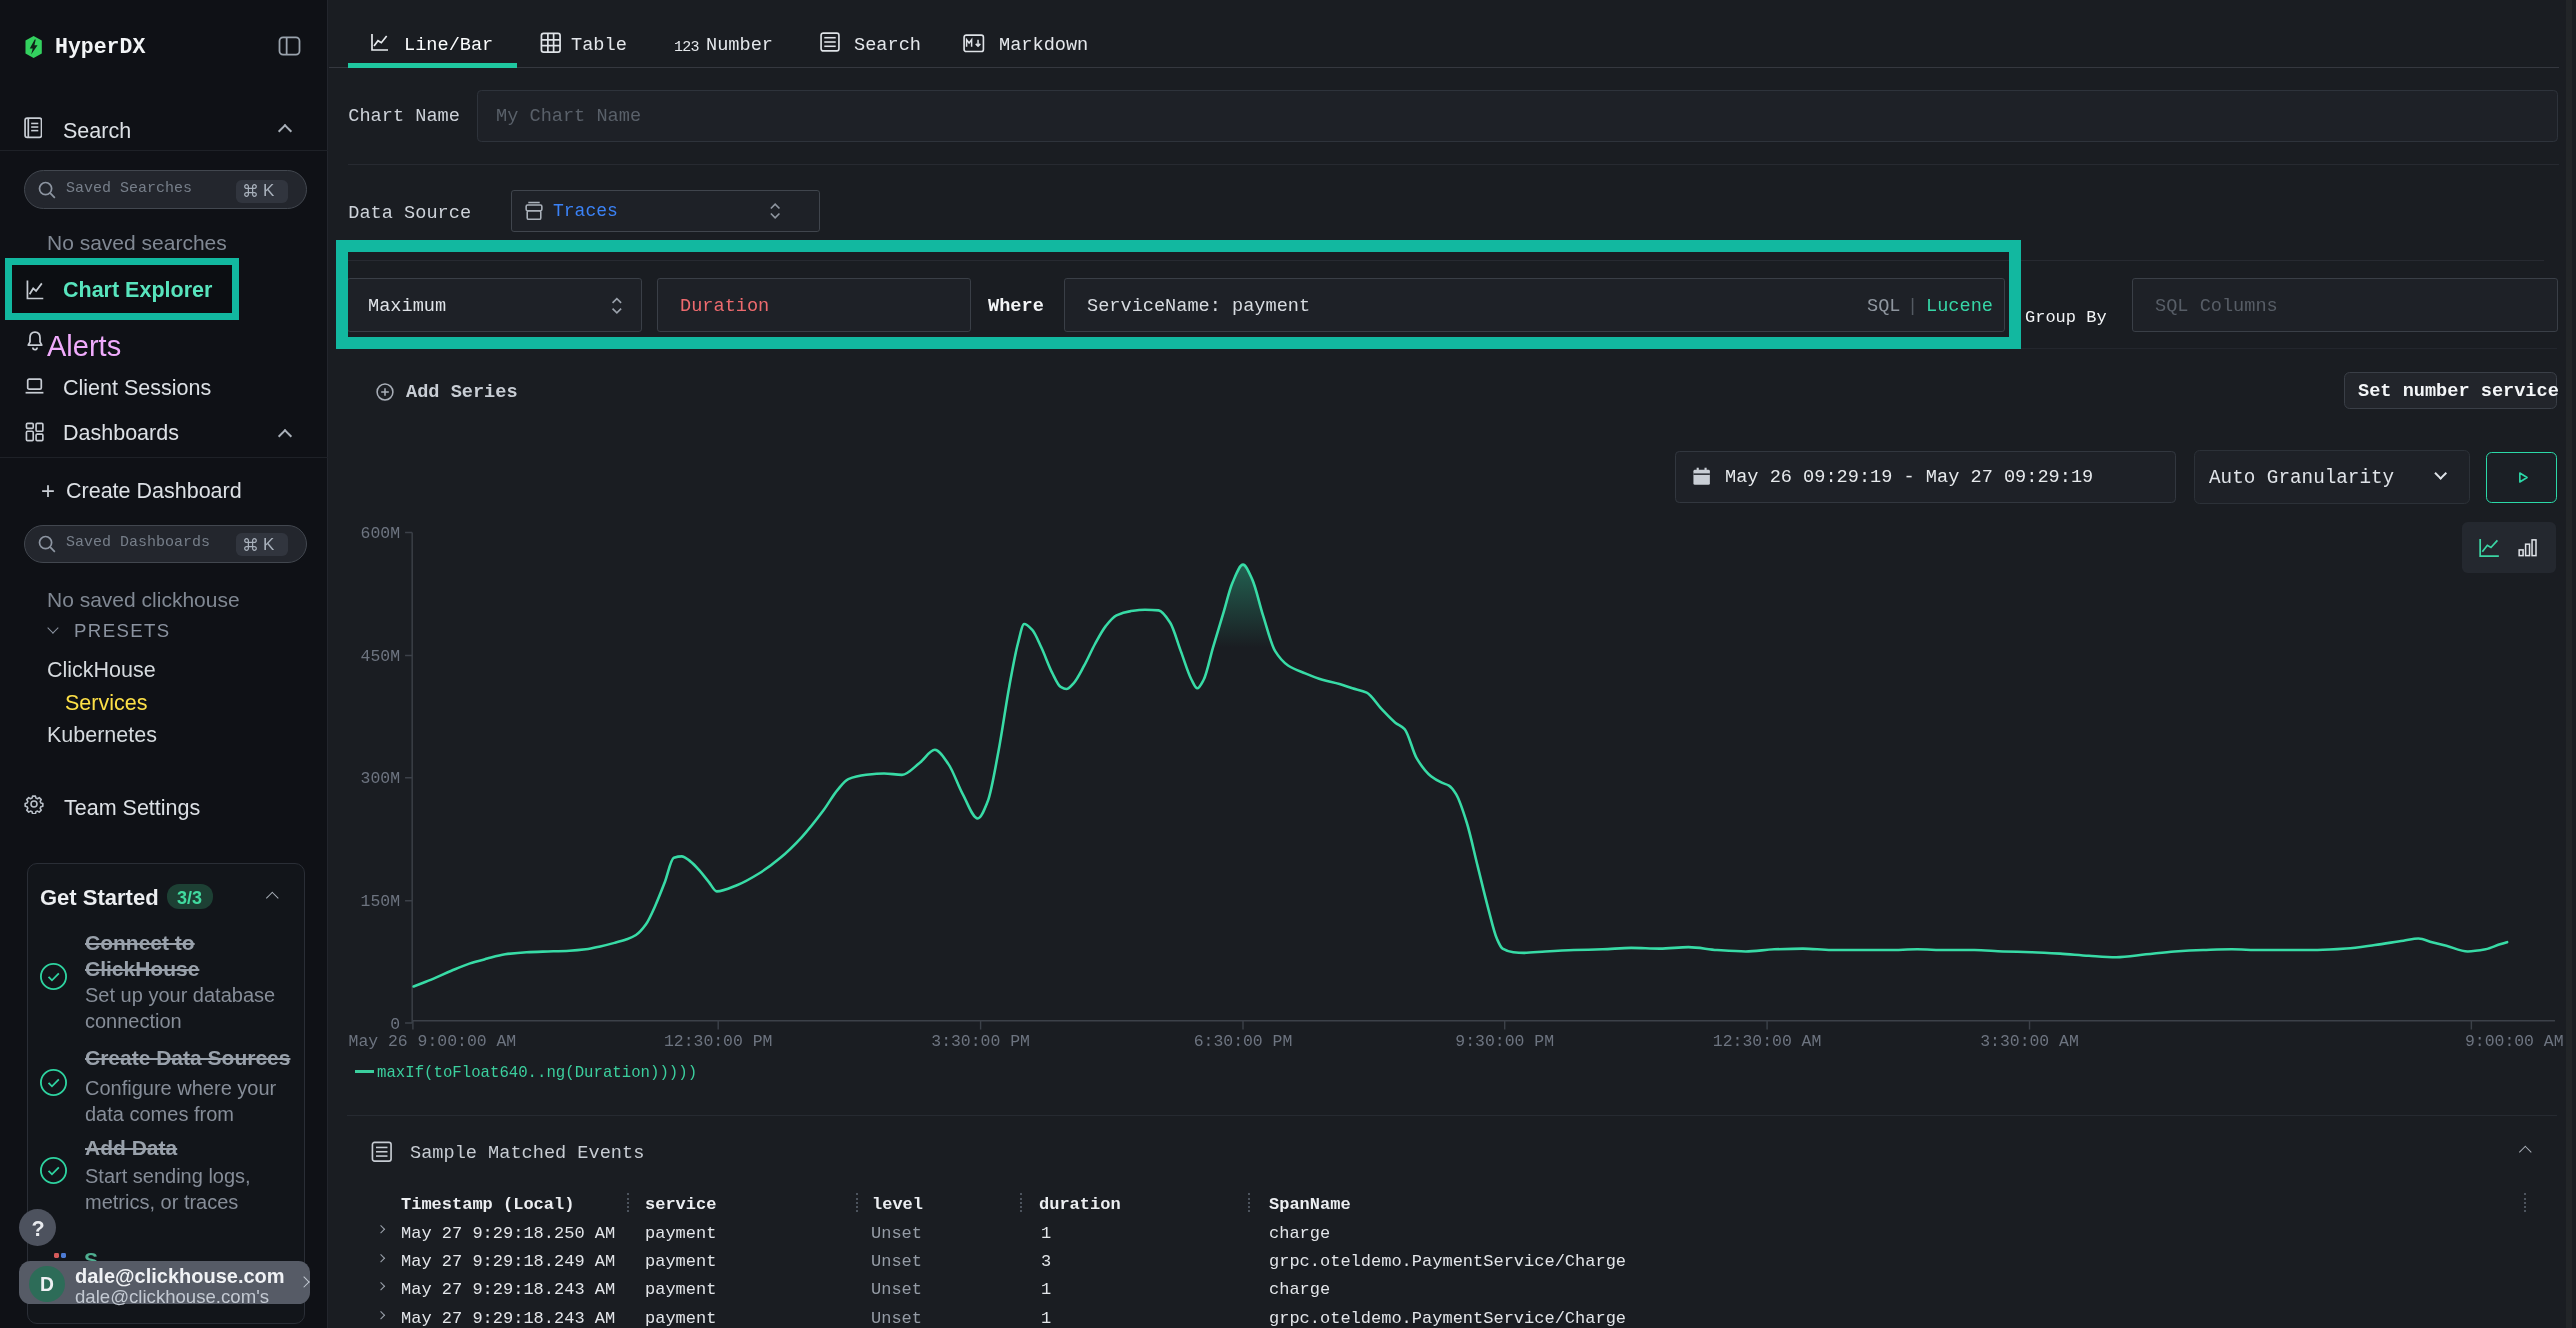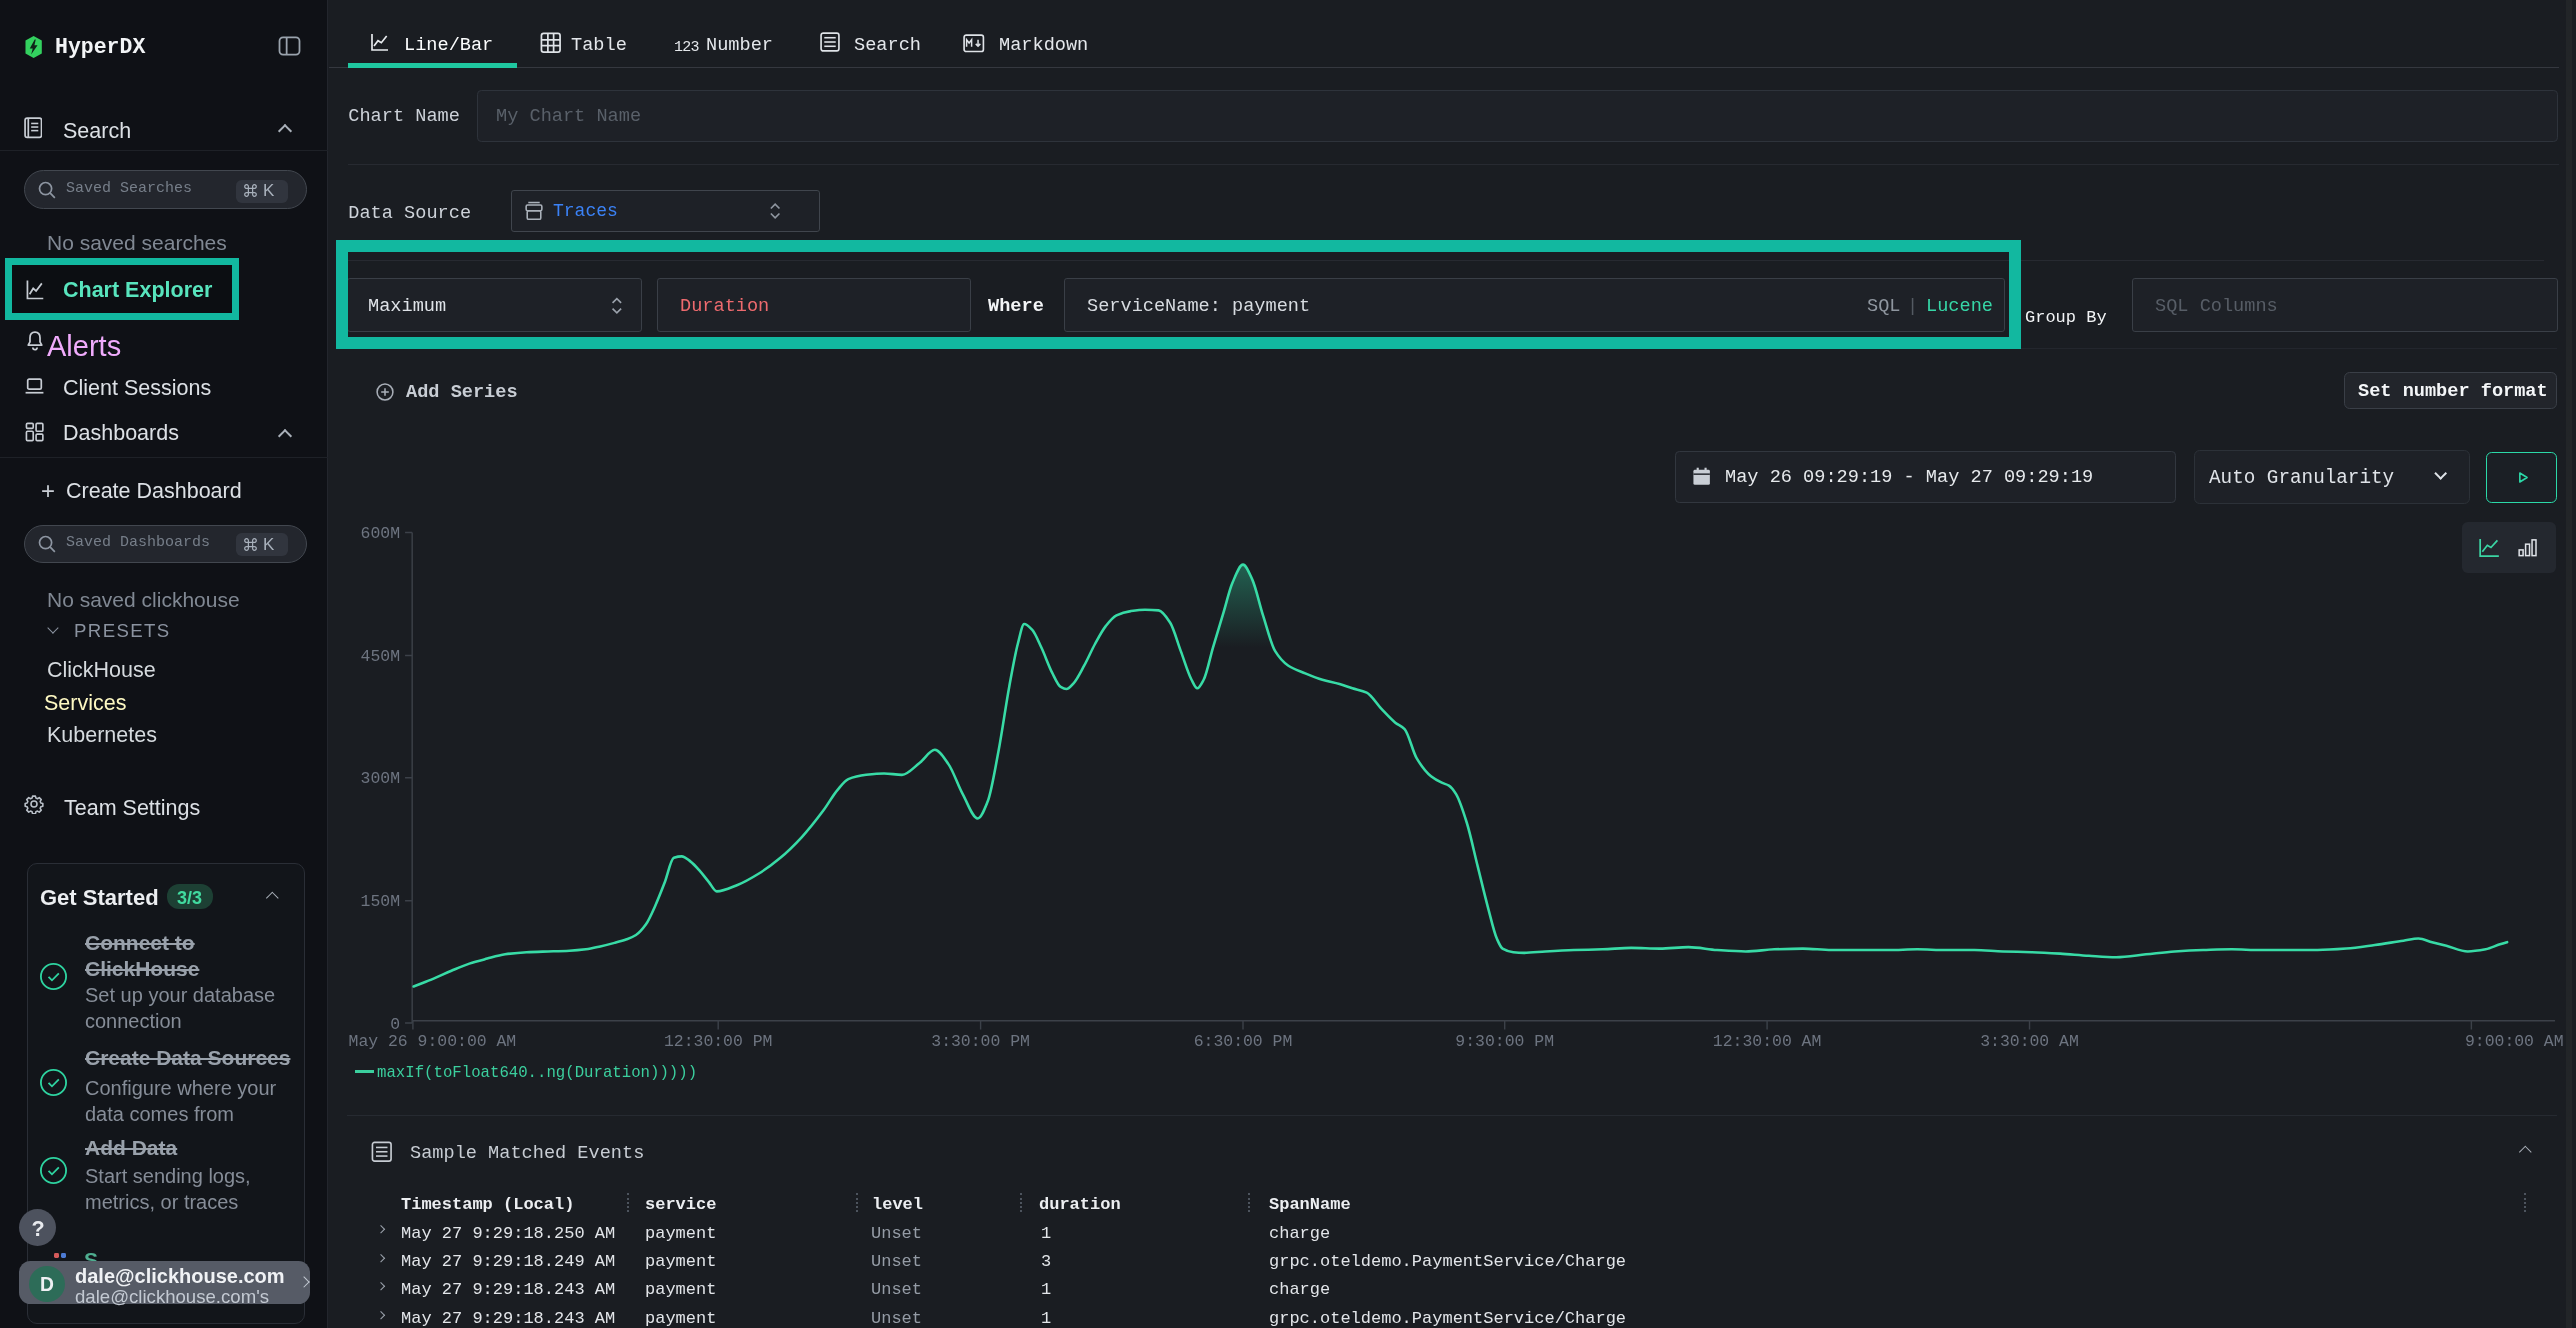--- a/index.html
+++ b/index.html
@@ -100,21 +100,21 @@
   <svg class="abs" style="left:242px;top:536px;" width="17" height="17" viewBox="0 0 24 24">
     <path d="M9,9 H6.8 A2.6,2.6 0 1 1 9,6.8 Z M15,9 V6.8 A2.6,2.6 0 1 1 17.2,9 Z M9,15 H6.8 A2.6,2.6 0 1 0 9,17.2 Z M15,15 v2.2 A2.6,2.6 0 1 0 17.2,15 Z M9,9 h6 v6 h-6 z" fill="none" stroke="#a8b0bb" stroke-width="1.7"></path>
   </svg>
   <div class="abs sans" style="left:263px;top:535px;font-size:17px;color:#a8b0bb;">K</div>
 
   <div class="abs sans" style="left:47px;top:588px;font-size:21px;color:#808893;">No saved clickhouse</div>
 
   <i class="chev down abs" style="left:49px;top:624px;width:7.9px;height:7.9px;border-width:1.8px;border-color:#8b93a0;"></i>
   <div class="abs sans" style="left:74px;top:620px;font-size:18.6px;letter-spacing:1.4px;color:#8b93a0;">PRESETS</div>
   <div class="abs sans" style="left:47px;top:658px;font-size:21.5px;color:#d5dade;">ClickHouse</div>
-  <div class="abs sans" style="left:44px;top:691px;font-size:21.5px;color:#fef9c3;">Services</div>
+  <div class="abs sans" style="left:65px;top:691px;font-size:21.5px;color:#fde047;">Services</div>
   <div class="abs sans" style="left:47px;top:723px;font-size:21.5px;color:#d5dade;">Kubernetes</div>
 
   <svg class="abs" style="left:24px;top:794px;" width="20" height="20" viewBox="0 0 24 24">
     <path fill="none" stroke="#b9c0c8" stroke-width="1.9" stroke-linejoin="round" d="M10.3,2.5 h3.4 l0.6,2.4 1.9,0.8 2.1,-1.3 2.4,2.4 -1.3,2.1 0.8,1.9 2.4,0.6 v3.4 l-2.4,0.6 -0.8,1.9 1.3,2.1 -2.4,2.4 -2.1,-1.3 -1.9,0.8 -0.6,2.4 h-3.4 l-0.6,-2.4 -1.9,-0.8 -2.1,1.3 -2.4,-2.4 1.3,-2.1 -0.8,-1.9 -2.4,-0.6 v-3.4 l2.4,-0.6 0.8,-1.9 -1.3,-2.1 2.4,-2.4 2.1,1.3 1.9,-0.8 z"></path>
     <circle cx="12" cy="12" r="3.6" fill="none" stroke="#b9c0c8" stroke-width="1.9"></circle>
   </svg>
   <div class="abs sans" style="left:64px;top:796px;font-size:21.5px;color:#dce0e5;">Team Settings</div>
 
   <div class="abs" style="left:27px;top:863px;width:278px;height:461px;border:1.4px solid #2a2e36;border-radius:10px;background:#12151a;"></div>
   <div class="abs sans" style="left:40px;top:885px;font-size:22px;font-weight:bold;color:#eceef1;">Get Started</div>
@@ -246,21 +246,21 @@
   <div class="abs" style="left:1826px;top:296px;font-size:18.6px;color:#575d66;">SQL Columns</div>
 
   <svg class="abs" style="left:47px;top:383px;" width="18" height="18" viewBox="0 0 33 33">
     <circle cx="16.5" cy="16.5" r="14.5" fill="none" stroke="#a8aeb7" stroke-width="2.8"></circle>
     <line x1="16.5" y1="9.5" x2="16.5" y2="23.5" stroke="#a8aeb7" stroke-width="2.8"></line>
     <line x1="9.5" y1="16.5" x2="23.5" y2="16.5" stroke="#a8aeb7" stroke-width="2.8"></line>
   </svg>
   <div class="abs" style="left:77px;top:382px;font-size:18.6px;font-weight:bold;color:#c8cdd4;">Add Series</div>
 
   <div class="abs" style="left:2015px;top:372px;width:213px;height:37px;background:#22252b;border:1.4px solid #3a3f47;border-radius:5.7px;"></div>
-  <div class="abs" style="left:2029px;top:381px;font-size:18.6px;font-weight:bold;color:#f4f6f8;">Set number format</div>
+  <div class="abs" style="left:2029px;top:381px;font-size:18.6px;font-weight:bold;color:#f4f6f8;">Set number service</div>
 
   <div class="abs" style="left:1346px;top:451px;width:501px;height:52px;background:#1e2127;border:1.4px solid #32373f;border-radius:4.3px;"></div>
   <svg class="abs" style="left:1363px;top:467px;" width="19.3" height="19.3" viewBox="0 0 27 27">
     <rect x="2" y="4" width="23" height="21" rx="2" fill="#c9ced5"></rect>
     <line x1="8" y1="1" x2="8" y2="7" stroke="#c9ced5" stroke-width="3"></line>
     <line x1="19" y1="1" x2="19" y2="7" stroke="#c9ced5" stroke-width="3"></line>
     <line x1="2" y1="10" x2="25" y2="10" stroke="#1e2127" stroke-width="2"></line>
   </svg>
   <div class="abs" style="left:1396px;top:467px;font-size:18.6px;color:#e6e9ec;">May 26 09:29:19 - May 27 09:29:19</div>
 

